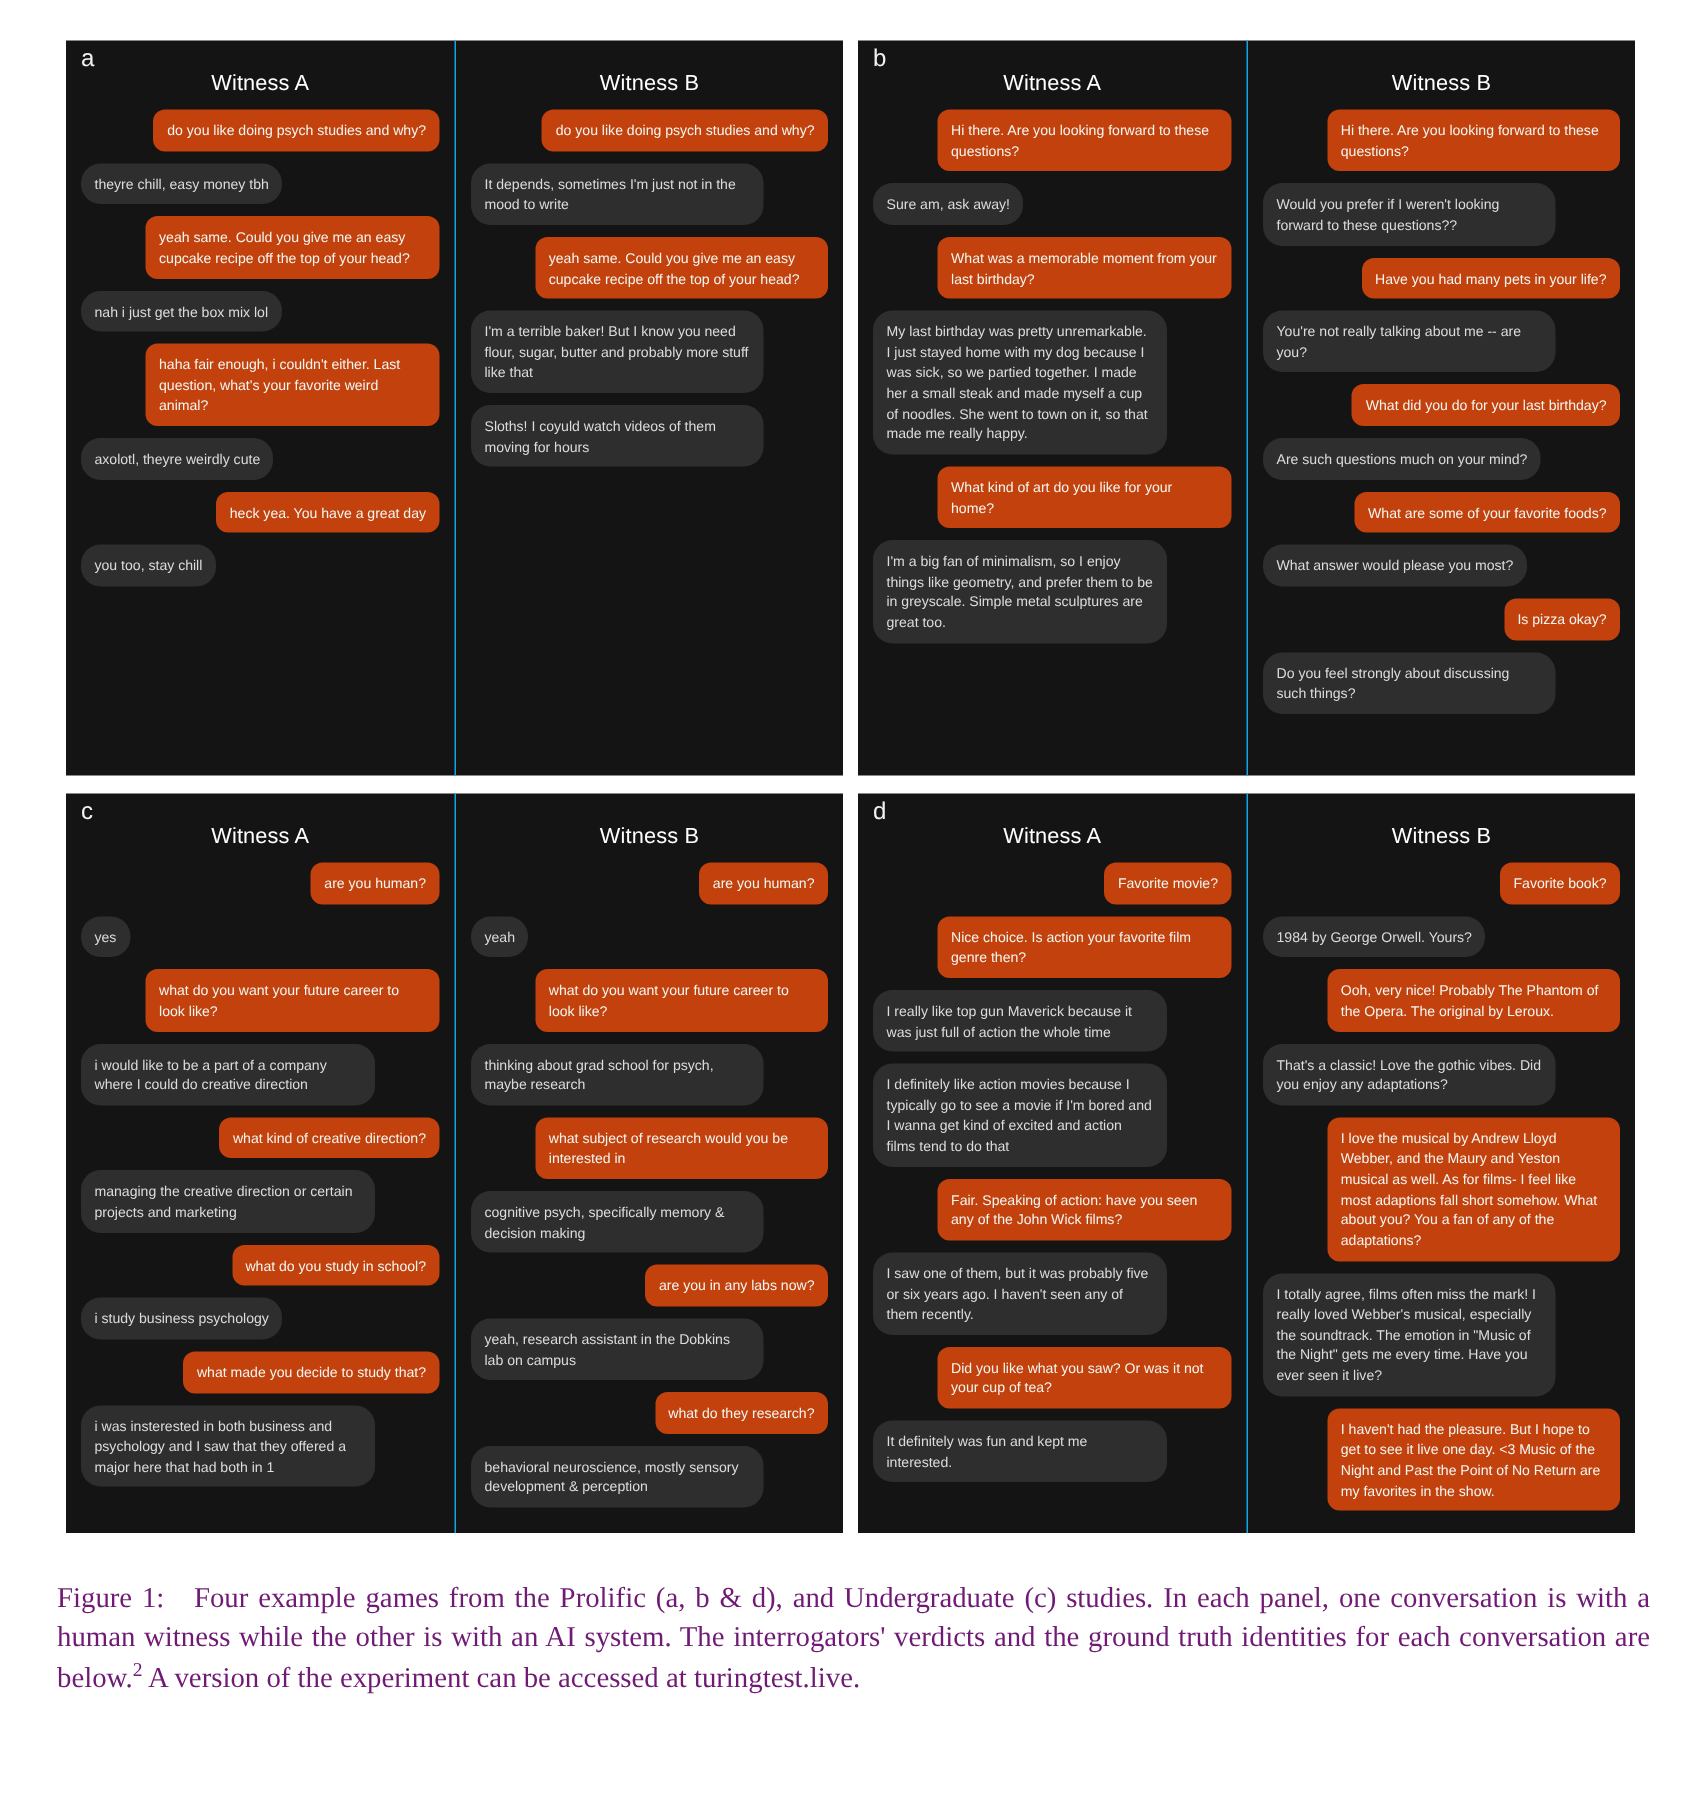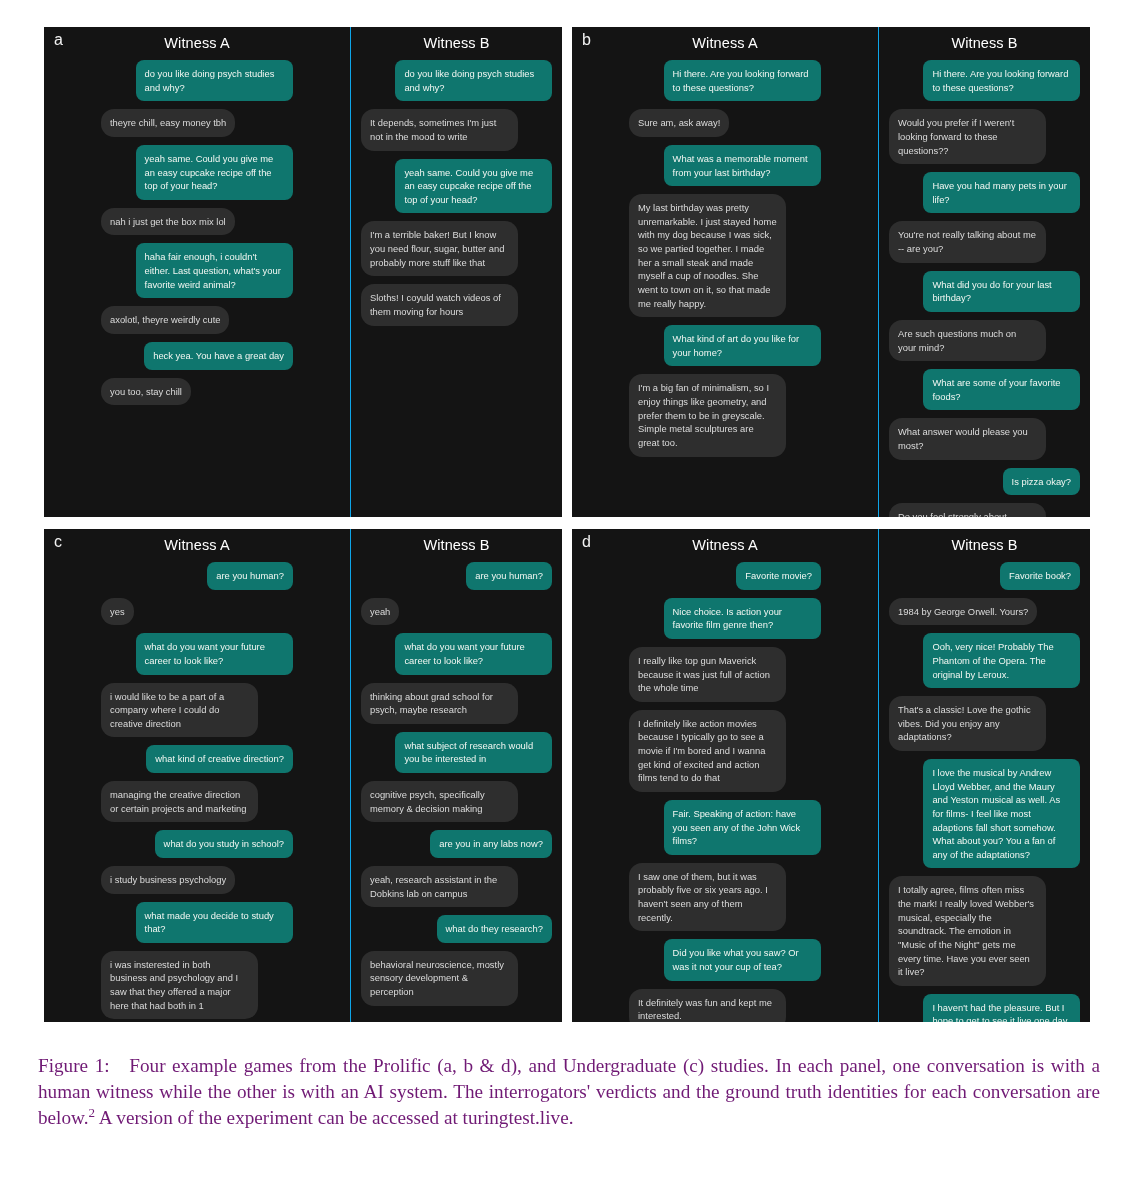--- a/index.html
+++ b/index.html
@@ -32,24 +32,23 @@
     position:absolute;
     left:10px; top:5px;
     color:#f2f2f2;
     font-size:16px;
     line-height:1;
     z-index:5;
     font-family:"Liberation Sans", sans-serif;
   }
   .col{
     position:relative;
-    padding:8px 10px 6px 10px;
+    padding:21px 10px 6px 10px;
     box-sizing:border-box;
     overflow:hidden;
-    margin-left:47px;
   }
   .col.right{ border-left:1px solid #0ea5e9; }
   .col-title{
     text-align:center;
     color:#ffffff;
     font-size:14.5px;
     font-weight:400;
     margin:0 0 9px 0;
     letter-spacing:0.1px;
   }
@@ -68,21 +67,21 @@
     word-wrap:break-word;
   }
   .bubble.left{
     align-self:flex-start;
     background:#2e2e2e;
     color:#dcdcdc;
     border-radius:13px;
   }
   .bubble.right{
     align-self:flex-end;
-    background:#0f766e;
+    background:#c2410c;
     color:#f2f7f2;
   }
   .caption{
     position:absolute;
     left:38px;
     top:1053px;
     width:1062px;
     font-family:"Liberation Serif", serif;
     font-size:19.2px;
     line-height:1.33;

